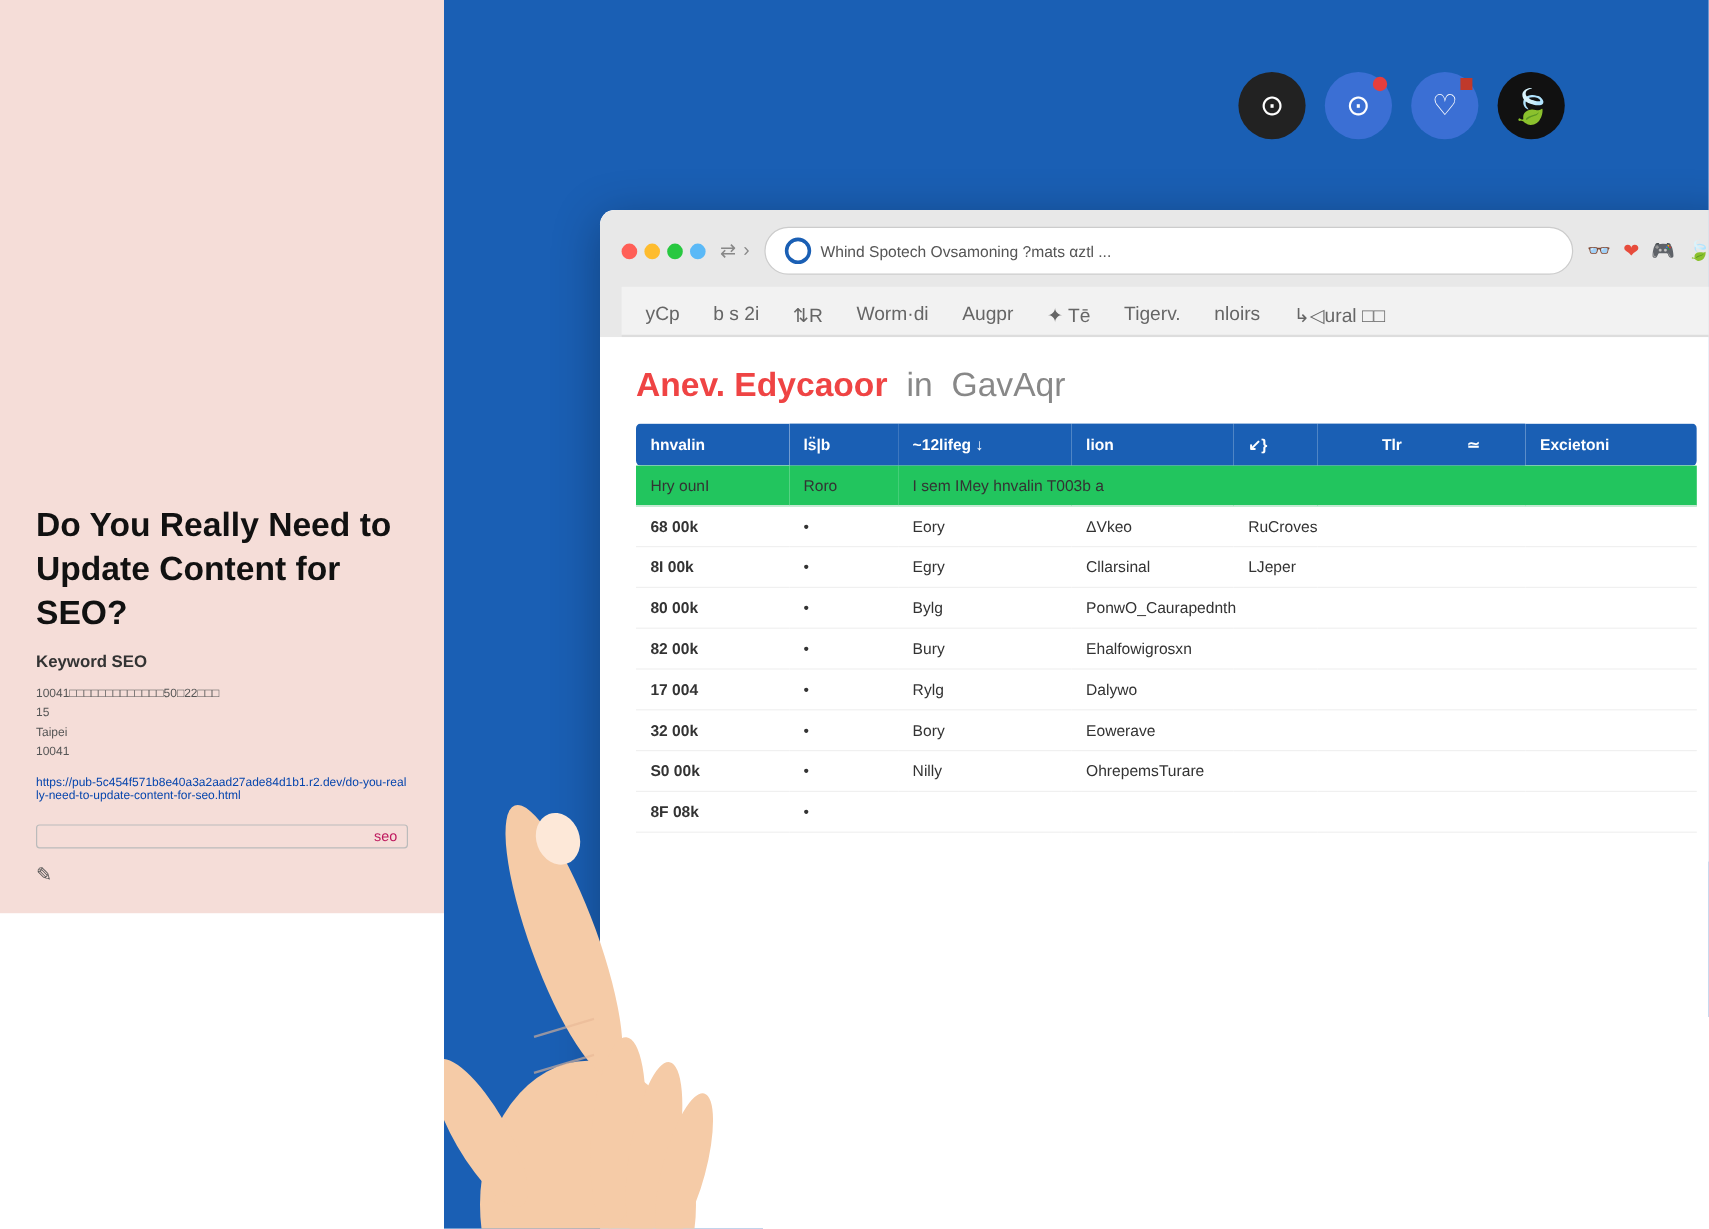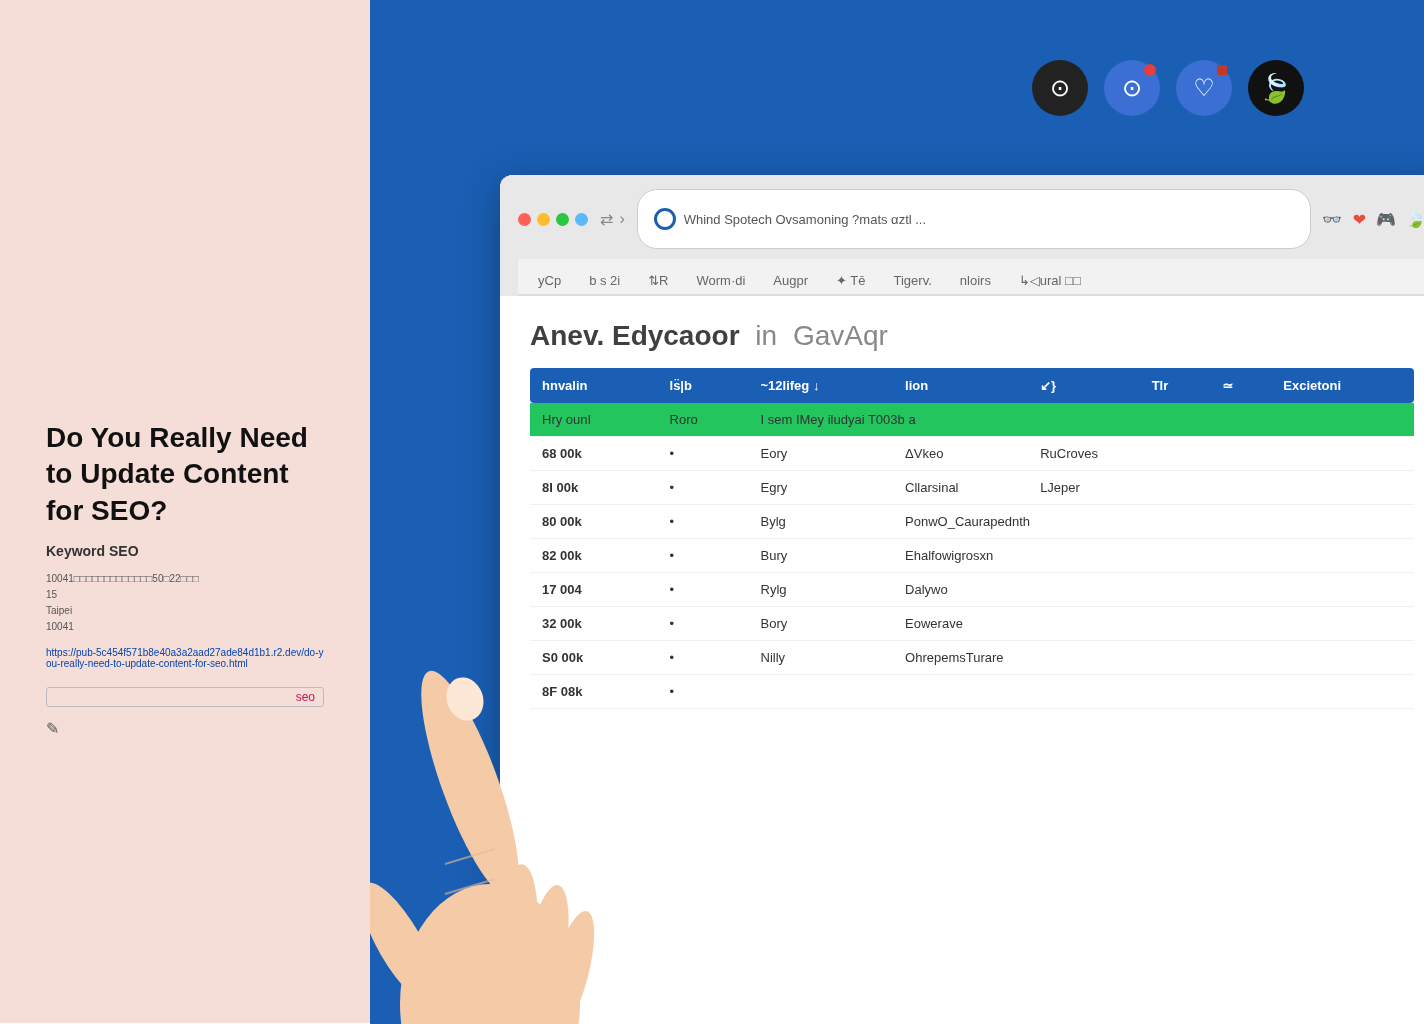--- a/index.html
+++ b/index.html
@@ -8,23 +8,23 @@
       height: 1024px;
       overflow: hidden;
       font-family: -apple-system, BlinkMacSystemFont, 'Segoe UI', sans-serif;
       display: flex;
     }
 
     
     .left-panel {
       width: 370px;
       min-width: 370px;
-      height: 1023px;
+      height: 761px;
       background: #f5ddd8;
-      padding: 40px 46px;
+      padding: 40px 30px;
       display: flex;
       flex-direction: column;
       gap: 8px;
       position: relative;
     }
     .left-panel .article-title {
       font-size: 28px;
       font-weight: 700;
       color: #111;
       line-height: 1.3;
@@ -116,21 +116,21 @@
       display: flex;
       align-items: center;
       gap: 6px;
       color: #888;
       font-size: 14px;
     }
     .address-bar {
       flex: 1;
       background: #fff;
       border-radius: 20px;
-      padding: 18px 16px;
+      padding: 8px 16px;
       display: flex;
       align-items: center;
       gap: 8px;
       border: 1px solid #ccc;
     }
     .address-bar-circle {
       width: 22px;
       height: 22px;
       border-radius: 50%;
       border: 3px solid #1a5fb4;
@@ -159,21 +159,21 @@
       color: #555;
       border-bottom: 2px solid #ddd;
       background: #f2f2f2;
       overflow: hidden;
     }
     .tab-item {
       padding: 6px 4px;
       cursor: pointer;
       white-space: nowrap;
       color: #666;
-      font-size: 13px;
+      font-size: 16px;
     }
 
     
     .page-content {
       padding: 24px 30px;
       background: #fff;
     }
     .page-headline {
       font-size: 28px;
       font-weight: 700;
@@ -342,21 +342,21 @@
         <span class="tab-item">Augpr</span>
         <span class="tab-item">✦ Tē</span>
         <span class="tab-item">Tigerv.</span>
         <span class="tab-item">nloirs</span>
         <span class="tab-item">↳◁ural □□</span>
       </div>
     </div>
 
     <div class="page-content">
       <div class="page-headline">
-        <span style="color:#404040;font-weight:700;">Anev. Edycaoor</span>
+        <span style="color:#ef4444;font-weight:700;">Anev. Edycaoor</span>
         <span style="color:#888;font-weight:400;margin:0 8px;">in</span>
         <span style="color:#888;font-weight:400;">GavAqr</span>
       </div>
 
       <table class="data-table">
         <thead>
           <tr>
             <th>hnvalin</th>
             <th>ls̈|b</th>
             <th>~12lifeg ↓</th>
@@ -365,21 +365,21 @@
             <th></th>
             <th>Tlr</th>
             <th>≃</th>
             <th>Excietoni</th>
           </tr>
         </thead>
         <tbody>
           <tr class="table-sub-header">
             <td>Hry ounI</td>
             <td>Roro</td>
-            <td colspan="7">I sem IMey iludyai T003b a</td>
+            <td colspan="7">I sem IMey hnvalin T003b a</td>
           </tr>
           <tr>
             <td class="td-number">68 00k</td>
             <td class="td-arrow">•</td>
             <td>Eory</td>
             <td>ΔVkeo</td>
             <td colspan="5">RuCroves</td>
           </tr>
           <tr>
             <td class="td-number">8I 00k</td>

